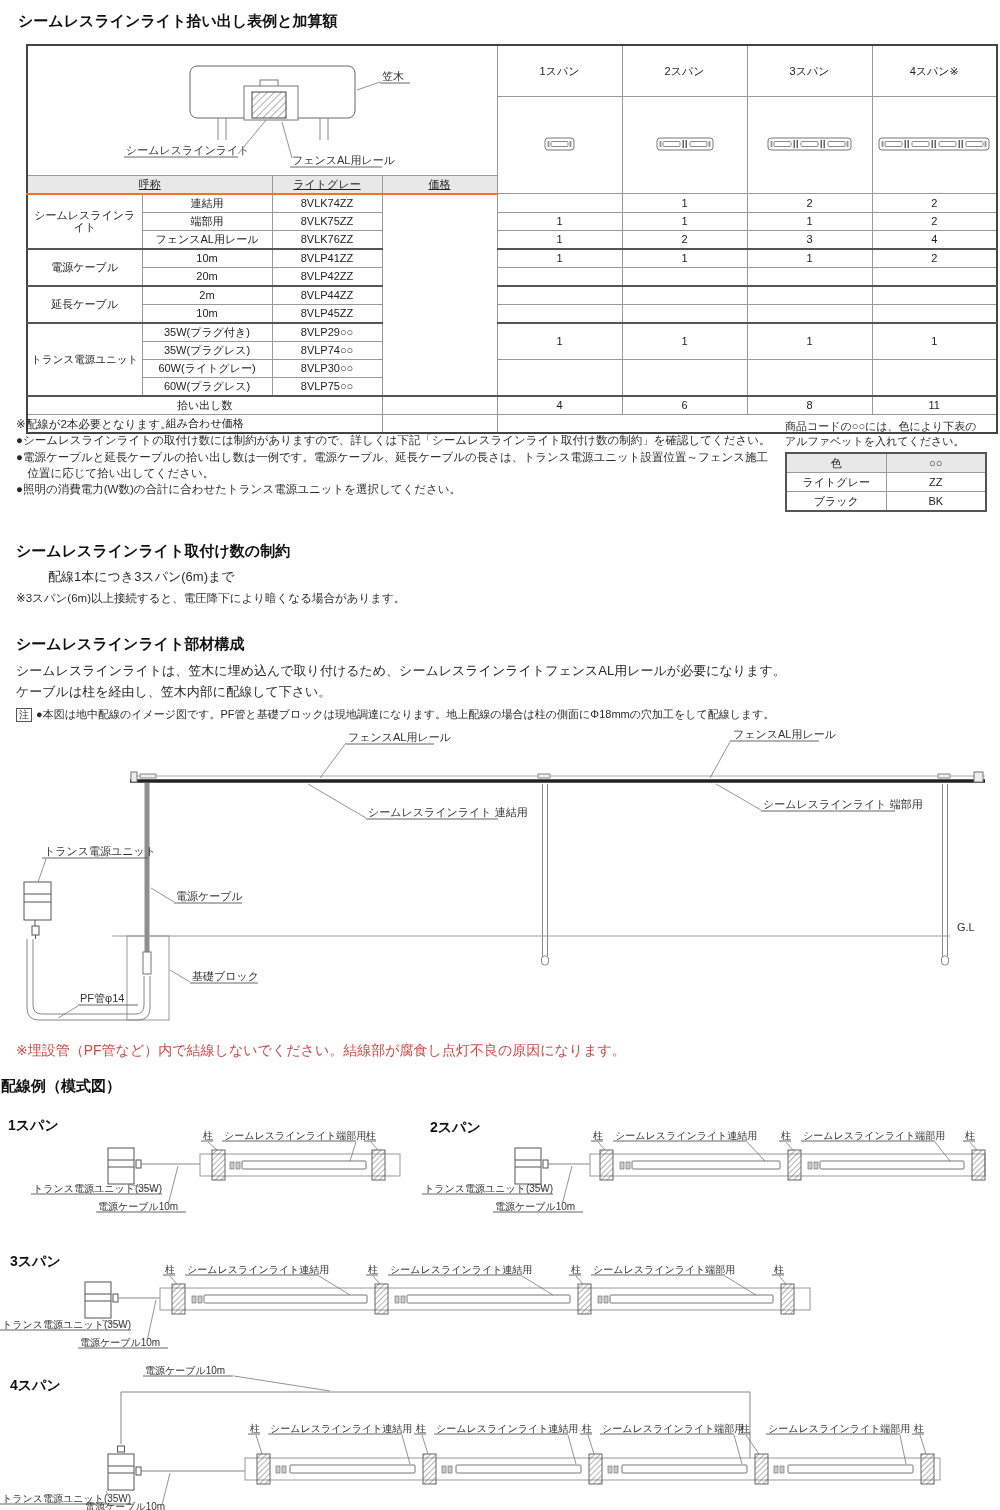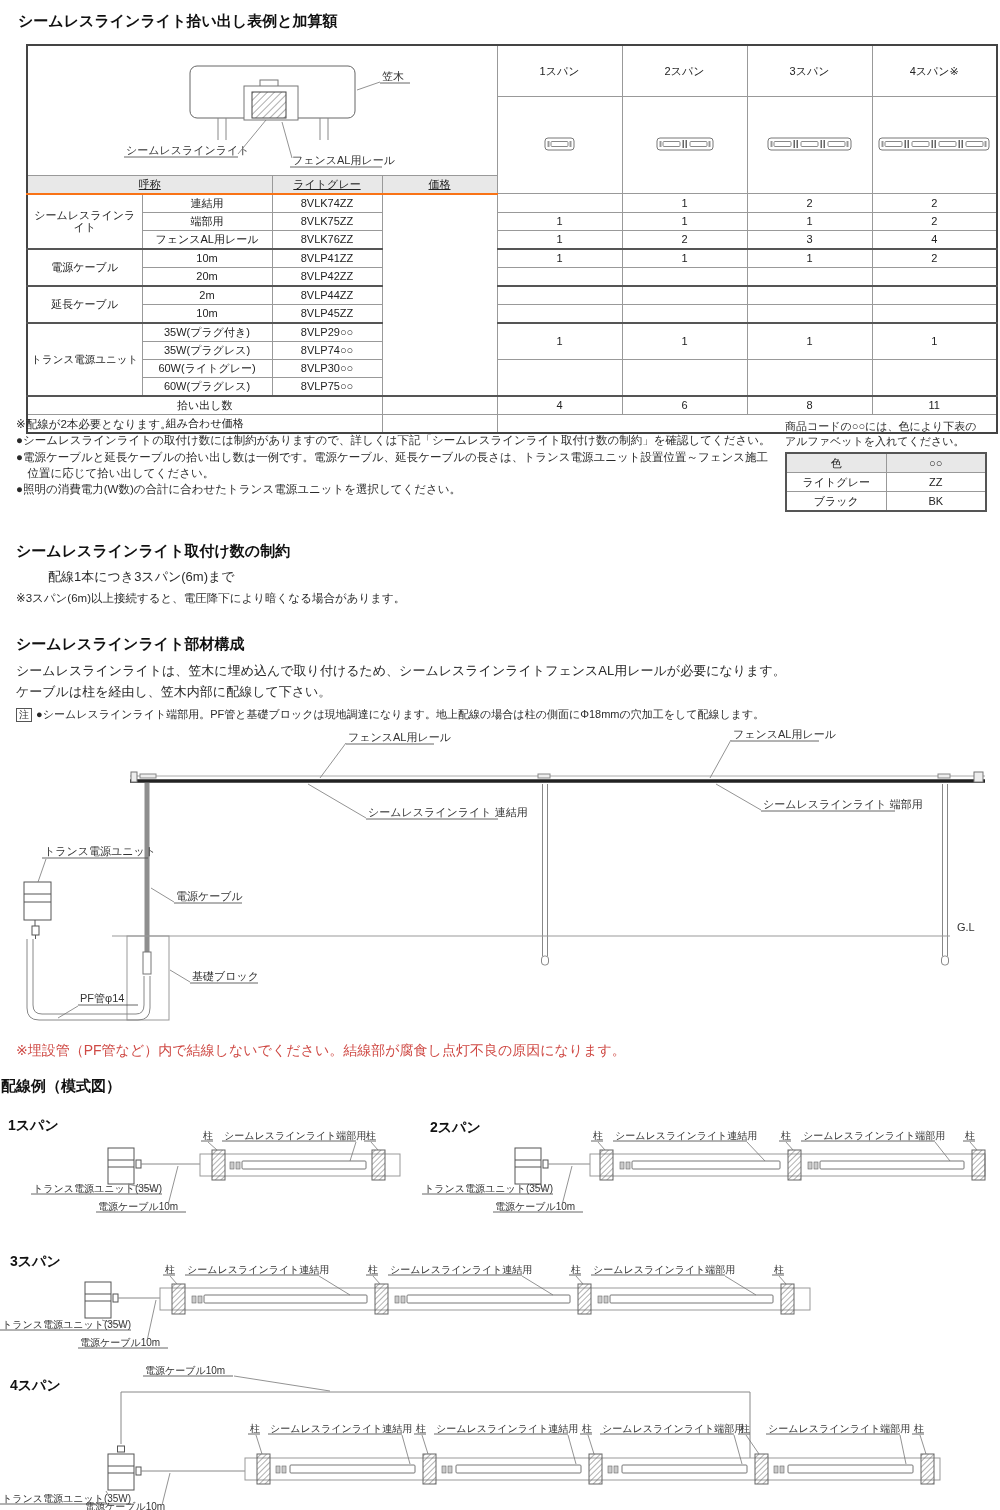--- a/index.html
+++ b/index.html
@@ -293,21 +293,21 @@
     </table>
 
   <div class="abs h2" style="left:16px;top:536px;">シームレスラインライト取付け数の制約</div>
   <div class="abs body13" style="left:16px;top:562px;padding-left:32px;">配線1本につき3スパン(6m)まで</div>
   <div class="abs body12" style="left:16px;top:585px;">※3スパン(6m)以上接続すると、電圧降下により暗くなる場合があります。</div>
 
   <div class="abs h2" style="left:16px;top:629px;">シームレスラインライト部材構成</div>
   <div class="abs body13" style="left:16px;top:656px;">シームレスラインライトは、笠木に埋め込んで取り付けるため、シームレスラインライトフェンスAL用レールが必要になります。</div>
   <div class="abs body13" style="left:16px;top:677px;">ケーブルは柱を経由し、笠木内部に配線して下さい。</div>
   <div class="abs smallnote" style="left:16px;top:701px;">
-    <span class="notemark">注</span><span>●シームレスラインライト端部用。PF管と基礎ブロックは現地調達になります。地上配線の場合は柱の側面にΦ18mmの穴加工をして配線します。</span>
+    <span class="notemark">注</span><span>●本図は地中配線のイメージ図です。PF管と基礎ブロックは現地調達になります。地上配線の場合は柱の側面にΦ18mmの穴加工をして配線します。</span>
   </div>
 
   <svg class="abs" style="left:0;top:718px;" width="1000" height="314" viewBox="0 0 1000 314">
     <g>
       <line x1="130" y1="52" x2="985" y2="52" stroke="#aaa" stroke-width="1"></line>
       <line x1="130" y1="57" x2="985" y2="57" stroke="#222" stroke-width="3.5"></line>
       <rect x="131" y="48" width="6" height="10" fill="#eee" stroke="#777"></rect>
       <rect x="140" y="50" width="16" height="4" fill="#eee" stroke="#888"></rect>
       <rect x="538" y="50" width="12" height="4" fill="#eee" stroke="#888"></rect>
       <rect x="938" y="50" width="12" height="4" fill="#eee" stroke="#888"></rect>

